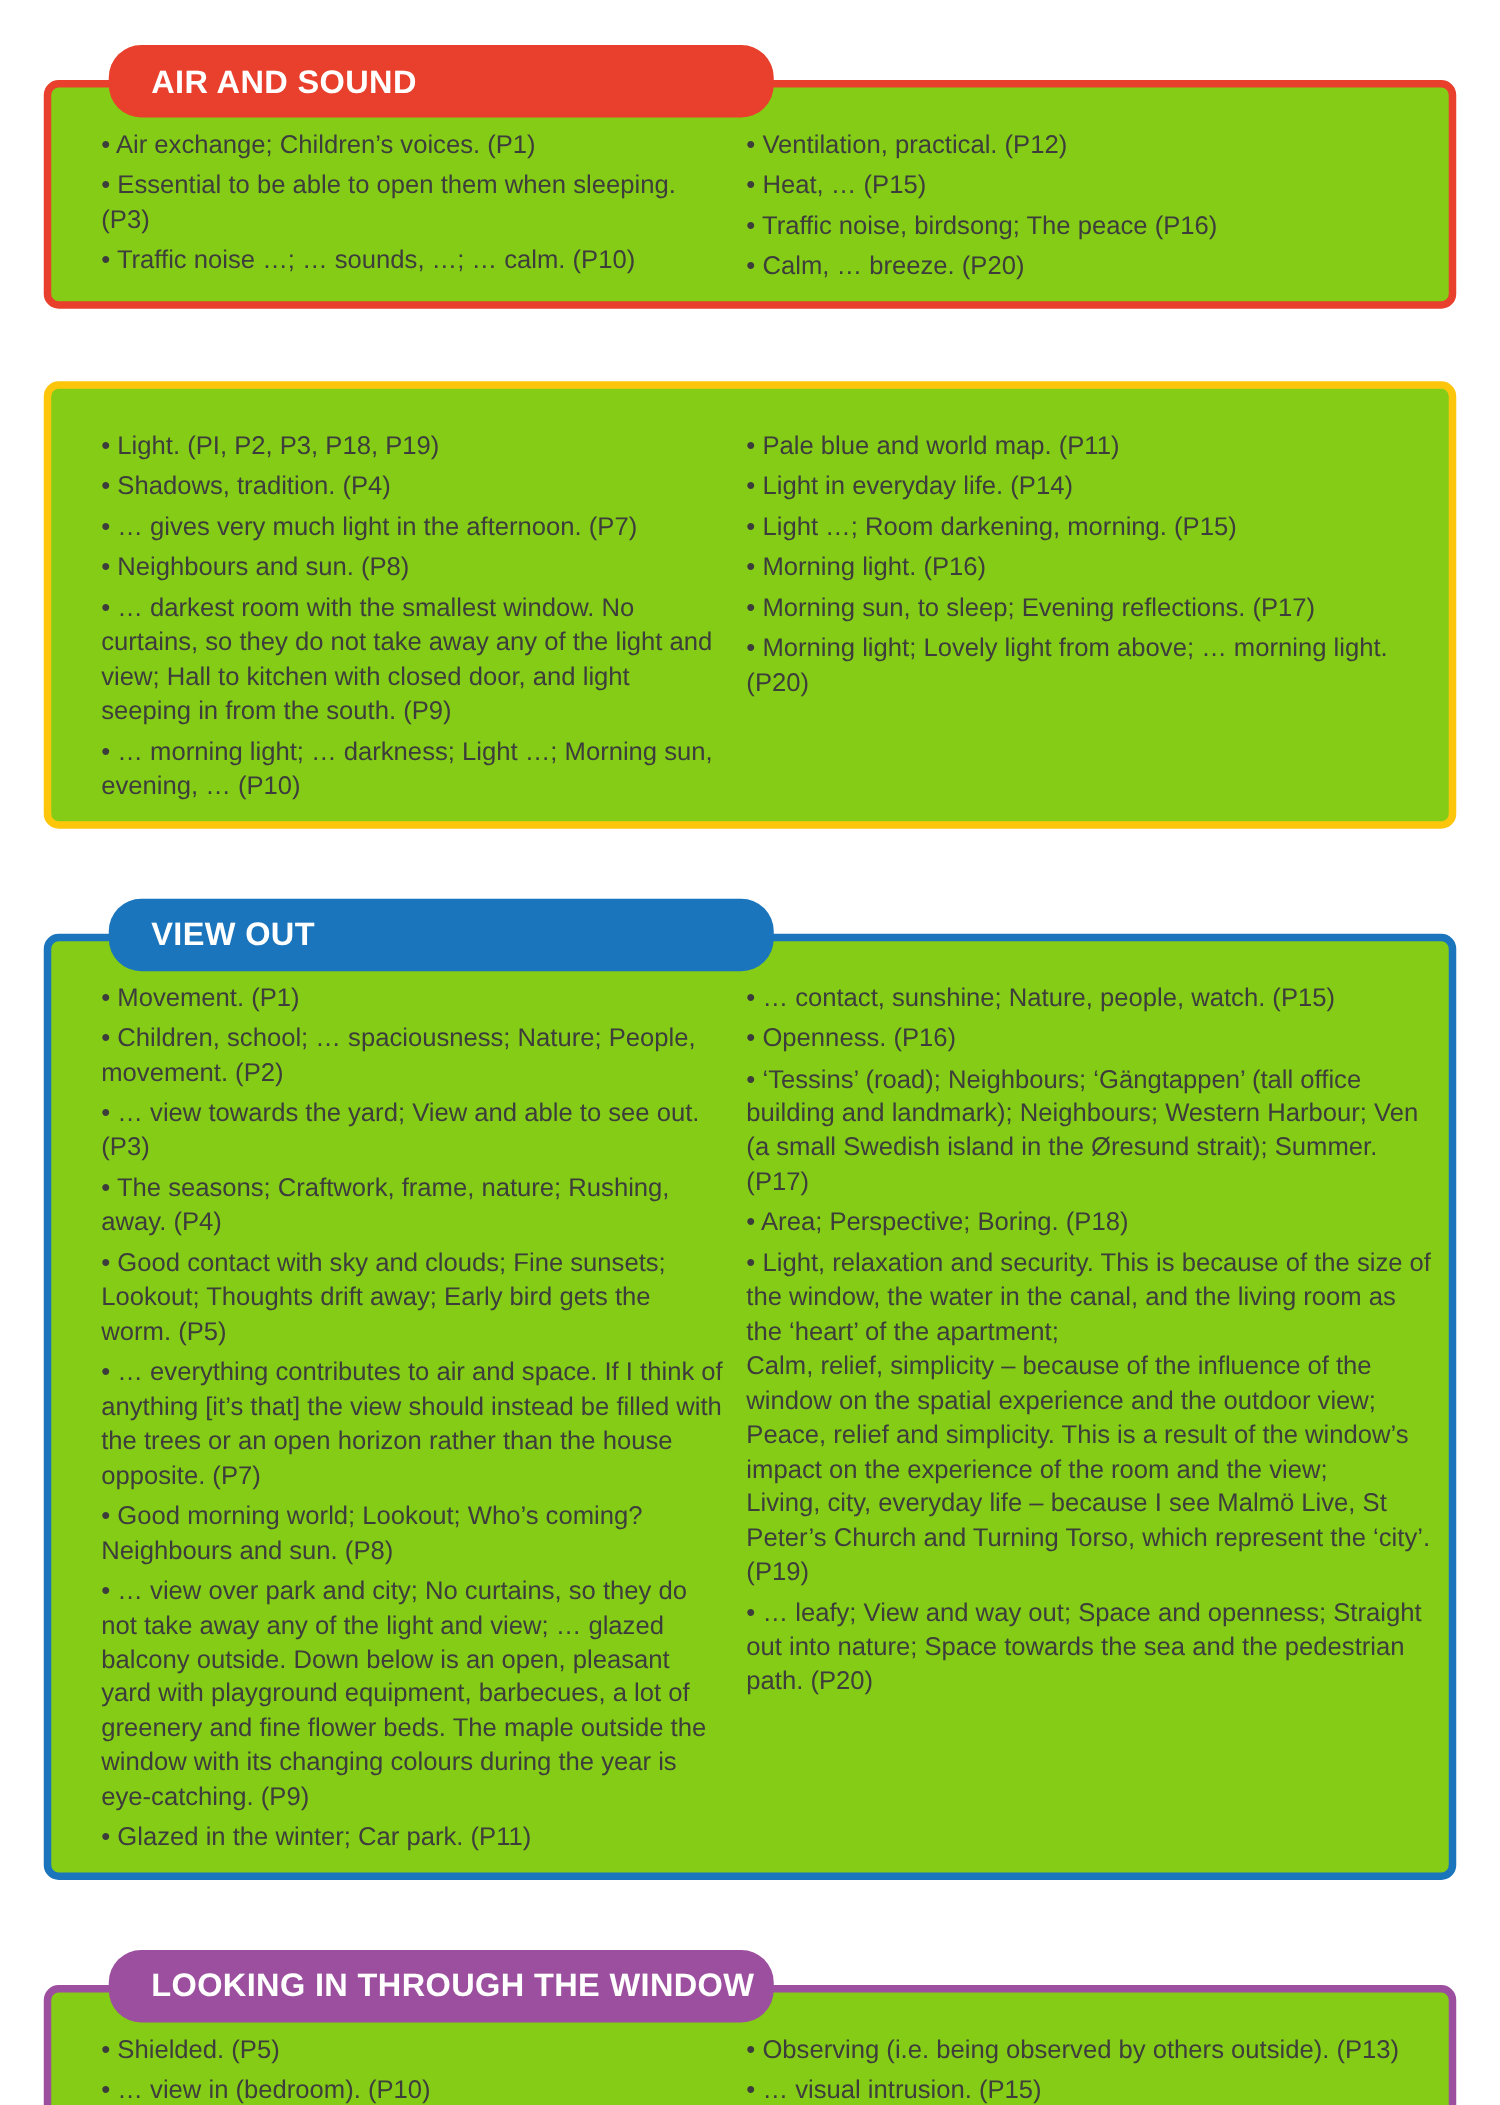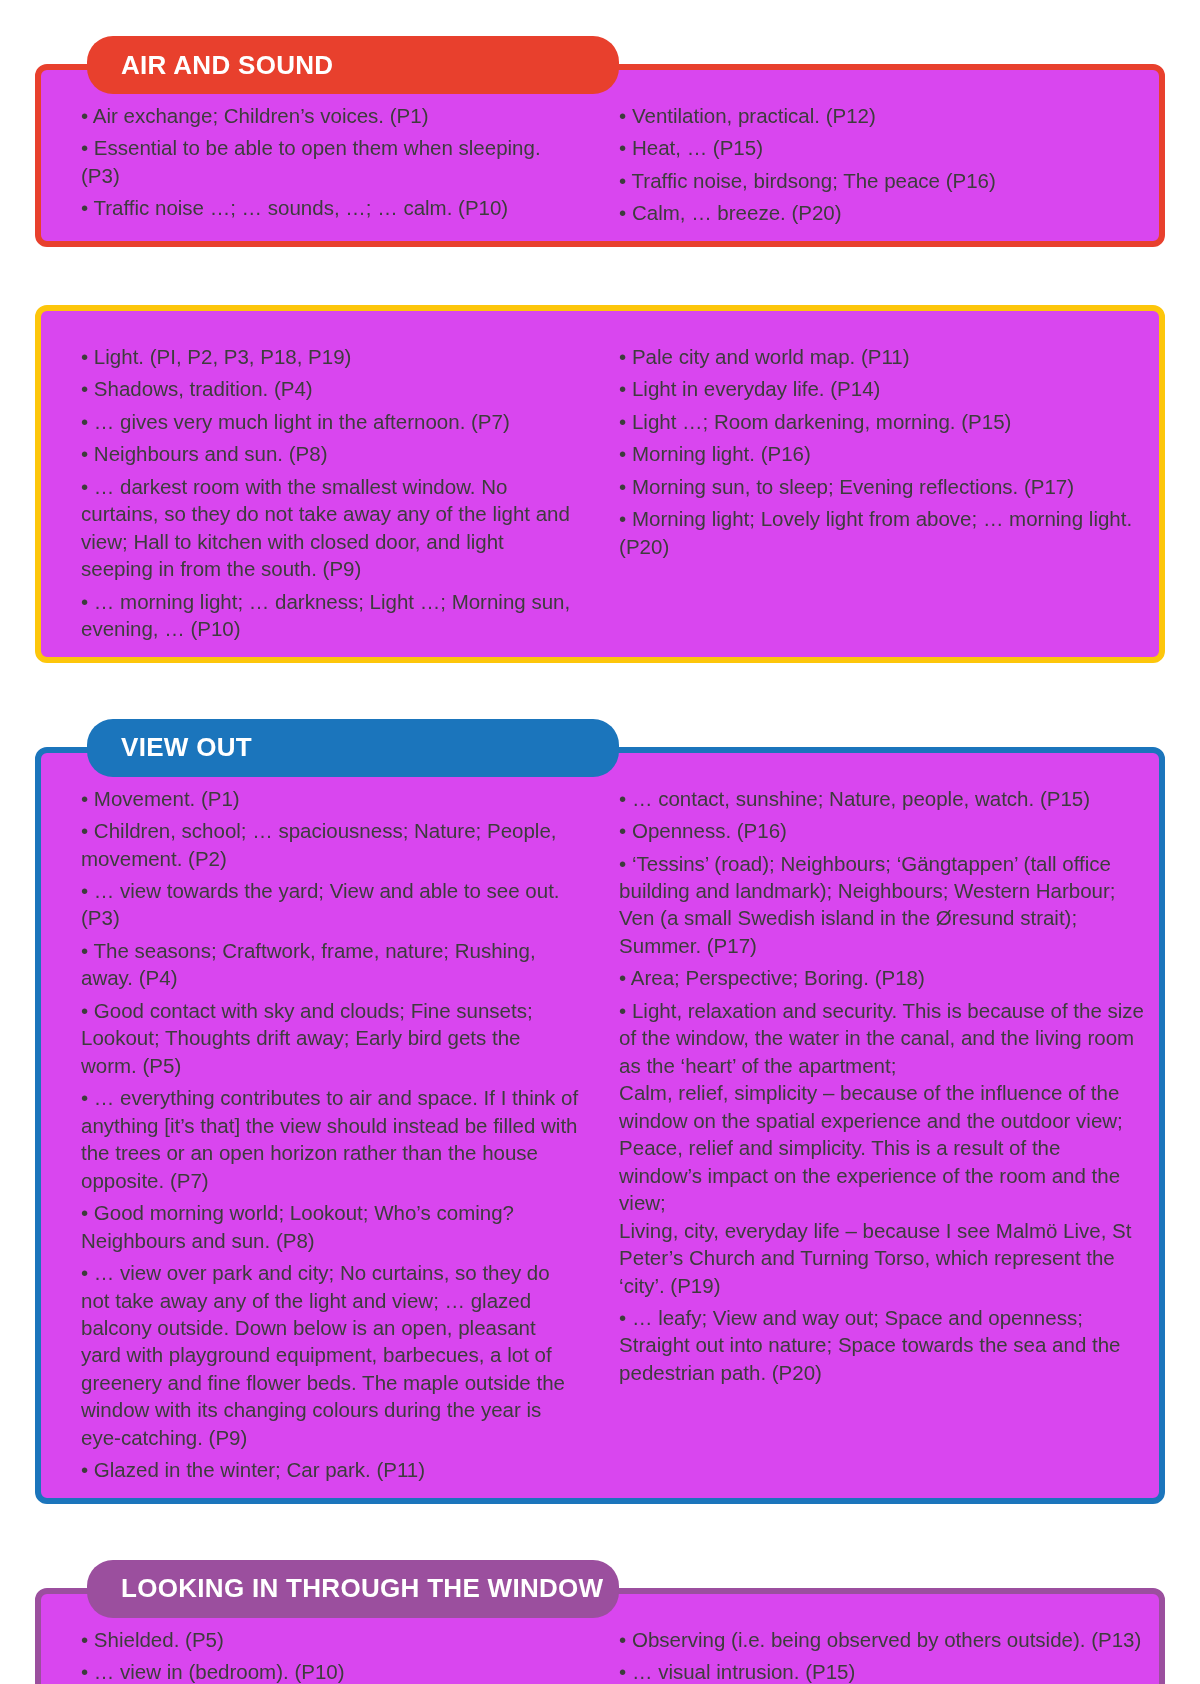--- a/index.html
+++ b/index.html
@@ -12,21 +12,21 @@
     width: 1200px;
     min-height: 1684px;
     box-sizing: border-box;
     overflow: hidden;
   }
   .section {
     position: relative;
     margin: 0 35px;
     border: 6px solid var(--accent, #888);
     border-radius: 12px;
-    background: #d946ef;
+    background: #84cc16;
     box-sizing: border-box;
   }
   .s0 { margin-top: 64px; min-height: 160px; }
   .s1 { margin-top: 58px; min-height: 322px; }
   .s2 { margin-top: 84px; min-height: 650px; }
   .s3 { margin-top: 84px; min-height: 230px; }
   .pill {
     position: absolute;
     top: -34px;
     left: 46px;
@@ -41,21 +41,21 @@
   }
   .pill-label {
     color: #ffffff;
     font-weight: bold;
     font-size: 26px;
     letter-spacing: 0.3px;
     white-space: nowrap;
   }
   .content {
     display: flex;
-    gap: 38px;
+    gap: 16px;
     padding: 32px 14px 14px 40px;
   }
   .col { min-width: 0; }
   .col-left  { flex: 0 0 47%; }
   .col-right { flex: 1 1 auto; }
   .item {
     margin: 0 0 5px 0;
     font-size: 20.5px;
     line-height: 1.34;
     color: #3d3d3c;
@@ -91,21 +91,21 @@
     <div class="content">
       <div class="col col-left">
             <p class="item">• Light. (PI, P2, P3, P18, P19)</p>
             <p class="item">• Shadows, tradition. (P4)</p>
             <p class="item">• … gives very much light in the afternoon. (P7)</p>
             <p class="item">• Neighbours and sun. (P8)</p>
             <p class="item">• … darkest room with the smallest window. No curtains, so they do not take away any of the light and view; Hall to kitchen with closed door, and light seeping in from the south. (P9)</p>
             <p class="item">• … morning light; … darkness; Light …; Morning sun, evening, … (P10)</p>
           </div>
       <div class="col col-right">
-            <p class="item">• Pale city and world map. (P11)</p>
+            <p class="item">• Pale blue and world map. (P11)</p>
             <p class="item">• Light in everyday life. (P14)</p>
             <p class="item">• Light …; Room darkening, morning. (P15)</p>
             <p class="item">• Morning light. (P16)</p>
             <p class="item">• Morning sun, to sleep; Evening reflections. (P17)</p>
             <p class="item">• Morning light; Lovely light from above; … morning light. (P20)</p>
           </div>
     </div>
   </section>
 
   <section class="section s2" style="--accent: #1b75bc;">

